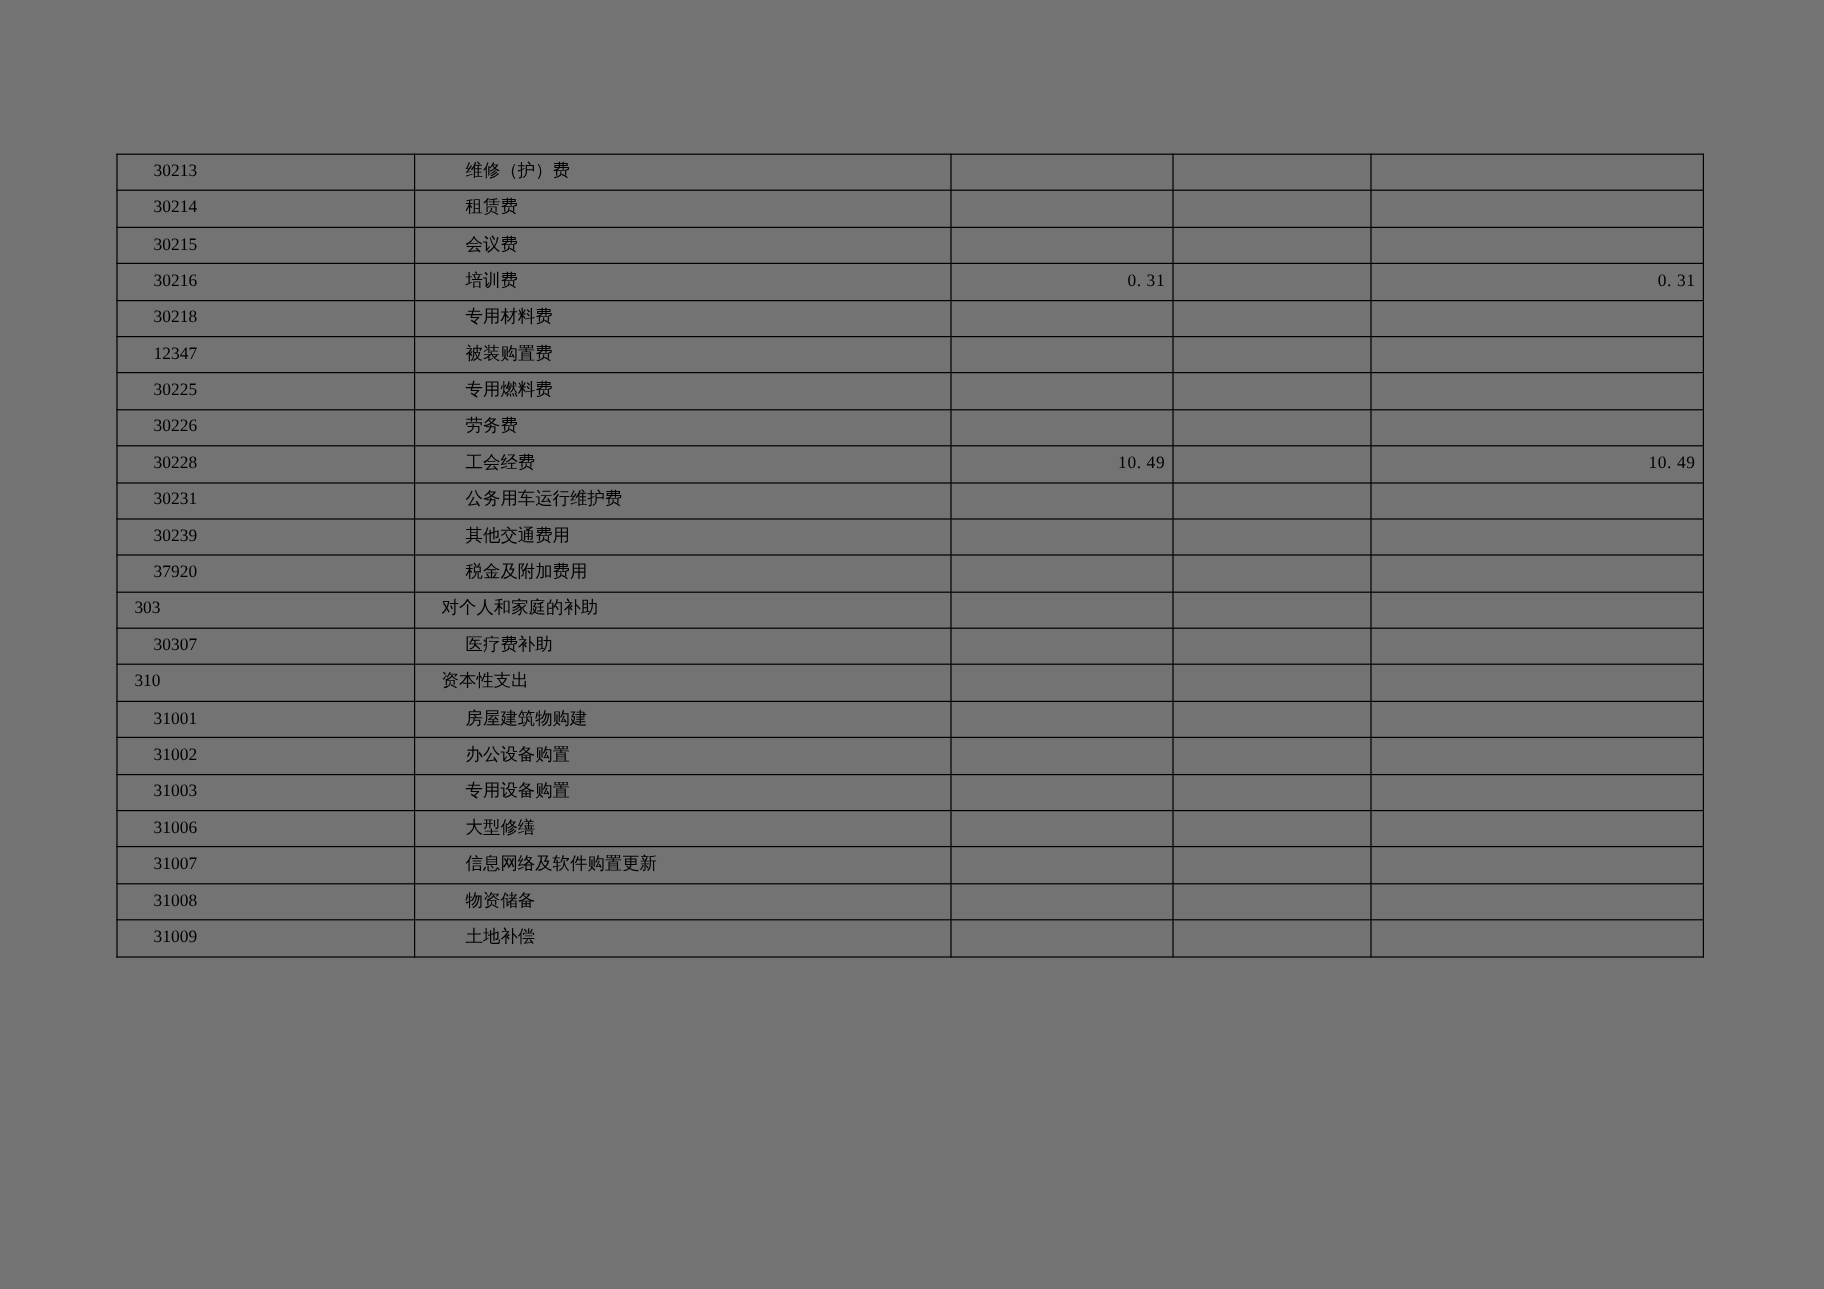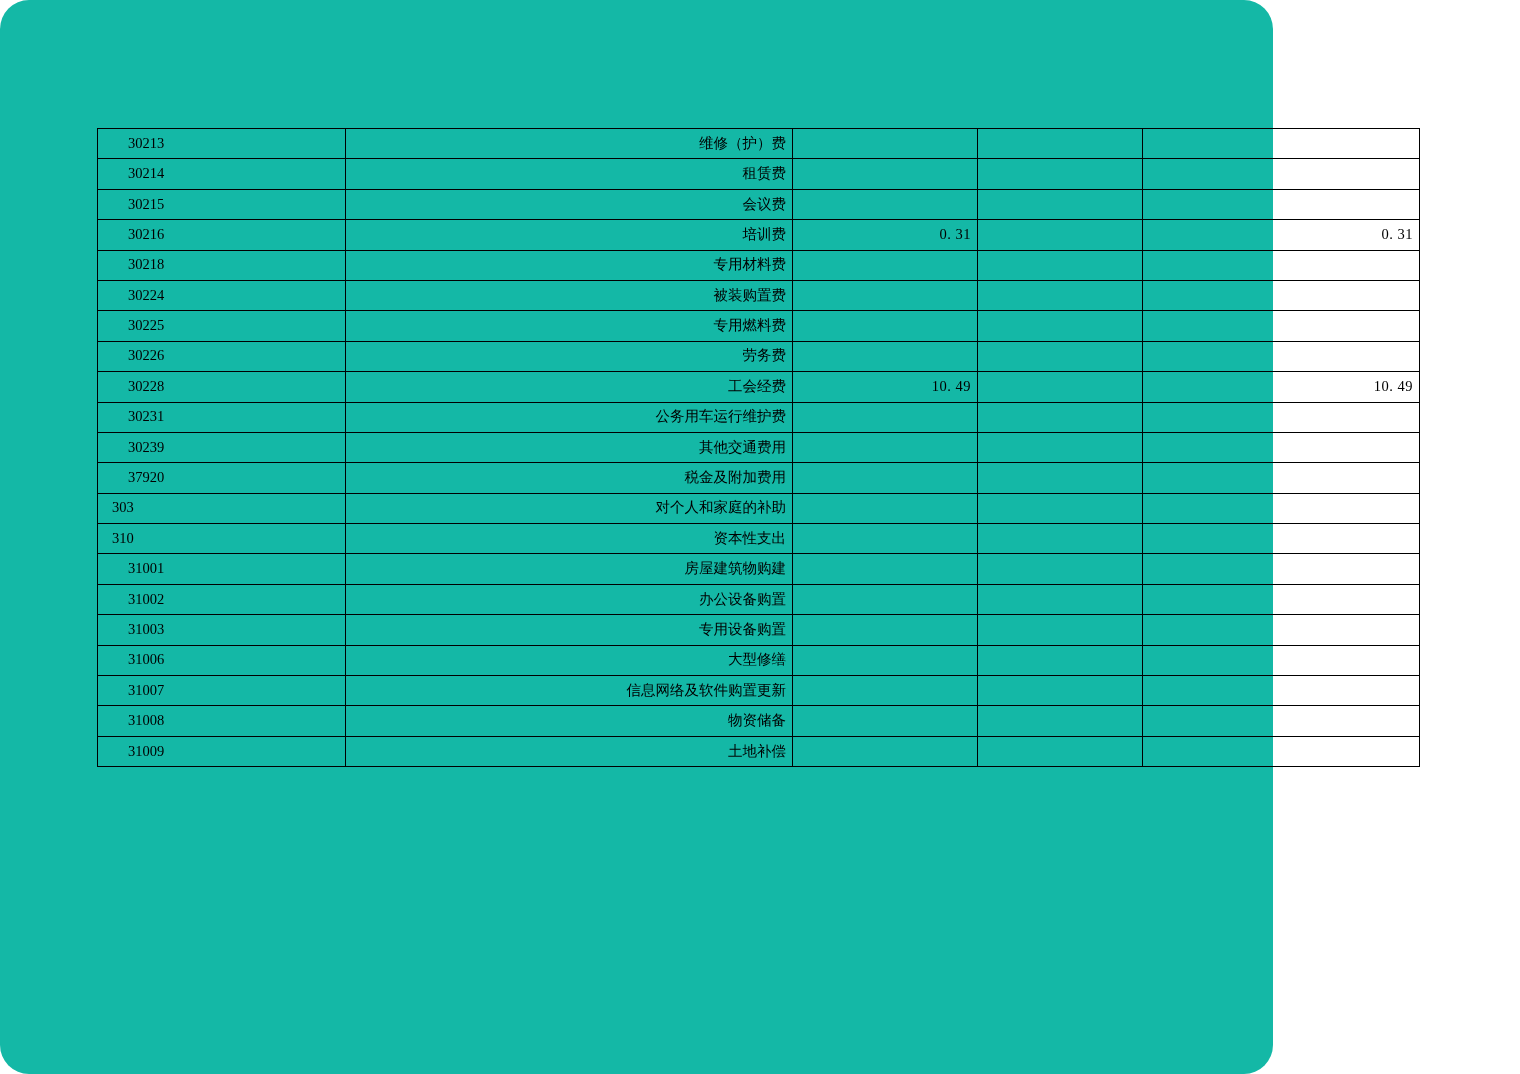--- a/index.html
+++ b/index.html
@@ -9,24 +9,23 @@
   }
   body {
     width: 1520px;
     height: 1074px;
     font-family: "Liberation Serif", "DejaVu Serif", serif;
     color: #000000;
     overflow: hidden;
   }
   .page {
     position: relative;
-    width: 1273px;
+    width: 1520px;
     height: 1074px;
-    background: #14b8a6;
-    border-radius: 29px;
+    background: #737373;
   }
   .table-wrap {
     position: absolute;
     left: 97px;
     top: 128px;
     width: 1322px;
   }
   table.budget {
     border-collapse: collapse;
     width: 1322px;
@@ -48,21 +47,21 @@
   col.c-v3   { width: 277px; }
 
   td.code {
     text-align: left;
     white-space: nowrap;
   }
   td.code .indent1 { padding-left: 24px; display: inline-block; }
   td.code .indent0 { padding-left: 8px; display: inline-block; }
 
   td.name {
-    text-align: right;
+    text-align: left;
     white-space: nowrap;
   }
   td.name .lvl2 { padding-left: 16px; display: inline-block; }
   td.name .lvl3 { padding-left: 36px; display: inline-block; }
 
   td.val {
     text-align: right;
     padding-right: 10px;
     white-space: nowrap;
     letter-spacing: 0.5px;
@@ -111,21 +110,21 @@
             <td class="val">0. 31</td>
           </tr>
           <tr>
             <td class="code"><span class="indent1">30218</span></td>
             <td class="name"><span class="lvl3">专用材料费</span></td>
             <td class="val"></td>
             <td class="val"></td>
             <td class="val"></td>
           </tr>
           <tr>
-            <td class="code"><span class="indent1">30224</span></td>
+            <td class="code"><span class="indent1">12347</span></td>
             <td class="name"><span class="lvl3">被装购置费</span></td>
             <td class="val"></td>
             <td class="val"></td>
             <td class="val"></td>
           </tr>
           <tr>
             <td class="code"><span class="indent1">30225</span></td>
             <td class="name"><span class="lvl3">专用燃料费</span></td>
             <td class="val"></td>
             <td class="val"></td>
@@ -162,20 +161,27 @@
           <tr>
             <td class="code"><span class="indent1">37920</span></td>
             <td class="name"><span class="lvl3">税金及附加费用</span></td>
             <td class="val"></td>
             <td class="val"></td>
             <td class="val"></td>
           </tr>
           <tr>
             <td class="code"><span class="indent0">303</span></td>
             <td class="name"><span class="lvl2">对个人和家庭的补助</span></td>
+            <td class="val"></td>
+            <td class="val"></td>
+            <td class="val"></td>
+          </tr>
+          <tr>
+            <td class="code"><span class="indent1">30307</span></td>
+            <td class="name"><span class="lvl3">医疗费补助</span></td>
             <td class="val"></td>
             <td class="val"></td>
             <td class="val"></td>
           </tr>
           <tr>
             <td class="code"><span class="indent0">310</span></td>
             <td class="name"><span class="lvl2">资本性支出</span></td>
             <td class="val"></td>
             <td class="val"></td>
             <td class="val"></td>

